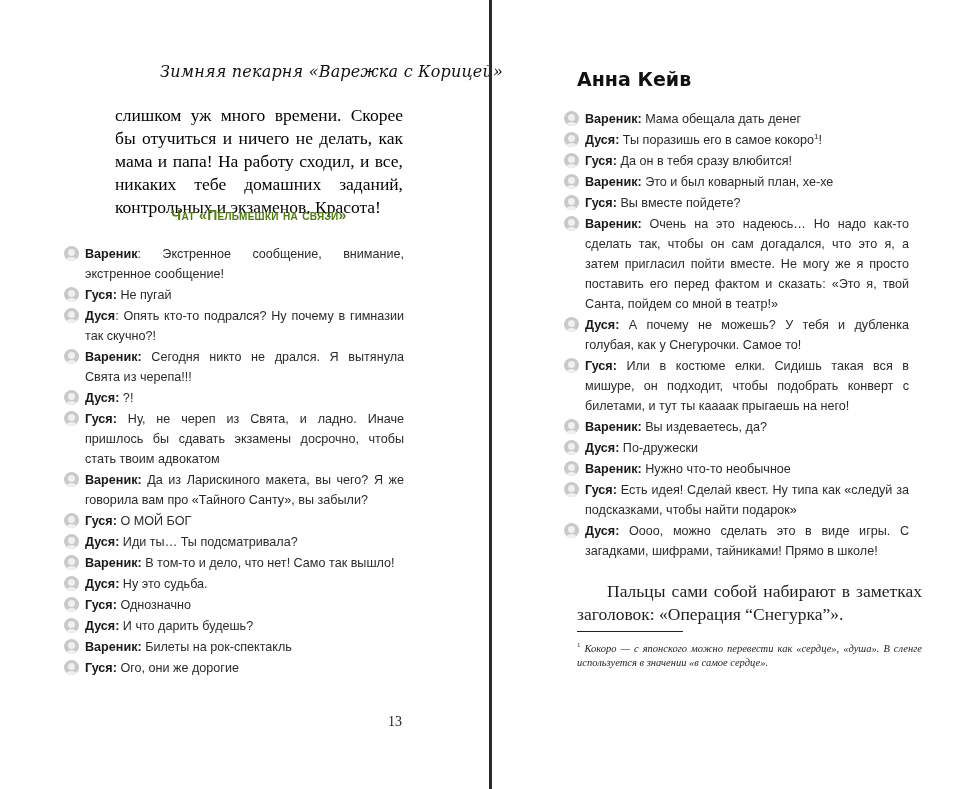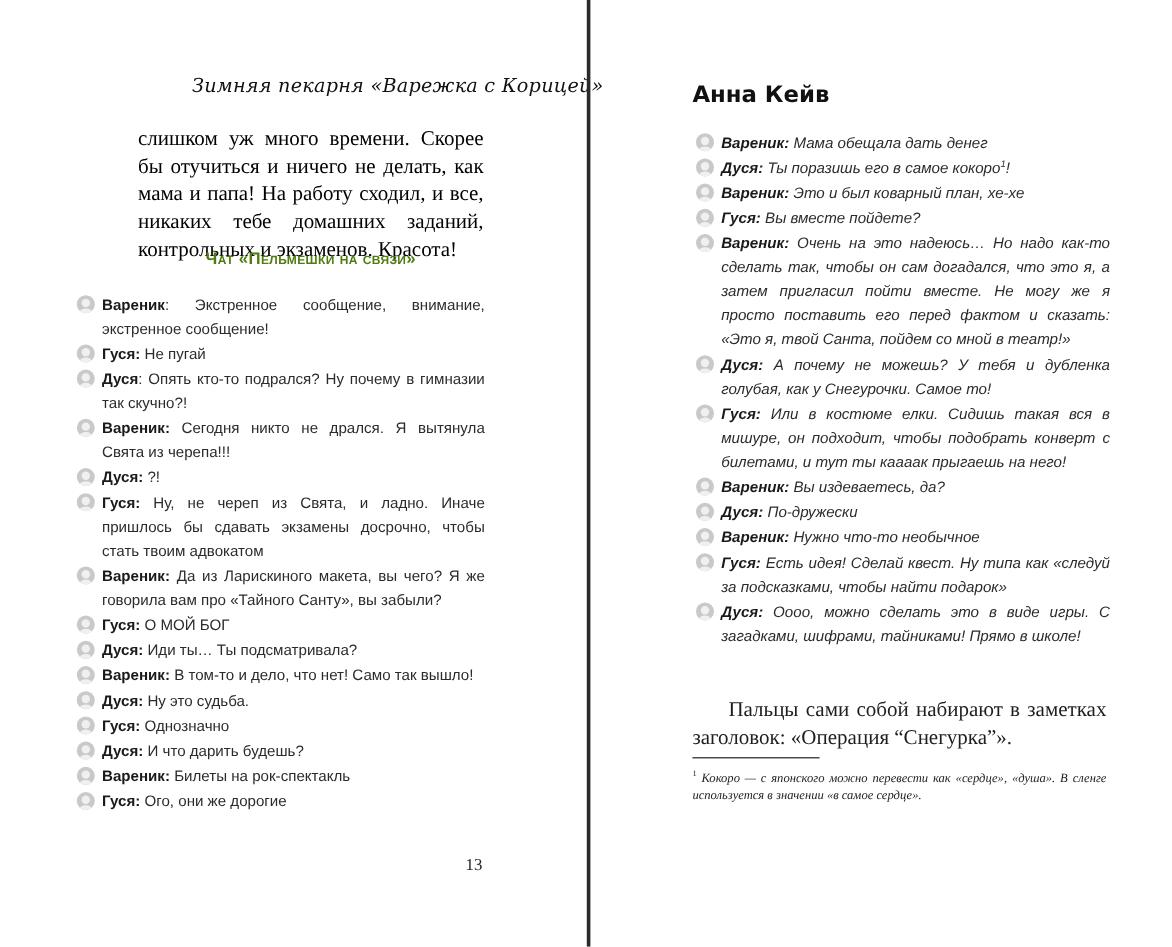--- a/index.html
+++ b/index.html
@@ -27,21 +27,21 @@
   .prose-top { top: 104px; }
 
   .chat-title {
     position: absolute; left: 115px; width: 288px; top: 207px; text-align: center;
     font-family: "Liberation Sans", sans-serif; font-weight: bold; font-size: 14px;
     font-variant: small-caps; letter-spacing: 0.3px; color: #4d7c0f;
   }
 
   .chat { position: absolute; width: 340px; }
   .chat-left { left: 64px; top: 244px; }
-  .chat-right { left: 88px; top: 109px; width: 345px; font-style: italic; }
+  .chat-right { left: 72px; top: 109px; width: 345px; }
 
   .msg {
     position: relative; padding-left: 21px;
     font-family: "Liberation Sans", sans-serif; font-size: 12.6px; line-height: 20px;
     color: #2b2b2b; text-align: justify; margin-bottom: 1px;
   }
   .msg .avatar {
     position: absolute; left: 0; top: 2px; width: 15px; height: 15px; border-radius: 50%;
     background: #c9c9c9; overflow: hidden;
   }
@@ -104,20 +104,21 @@
 </div>
 
 <div class="divider"></div>
 
 <div class="page page-right">
   <div class="running-head-right">Анна Кейв</div>
 
   <div class="chat chat-right">
     <div class="msg"><span class="avatar"></span><span class="speaker">Вареник:</span><span> Мама обещала дать денег</span></div>
     <div class="msg"><span class="avatar"></span><span class="speaker">Дуся:</span><span> Ты поразишь его в самое кокоро</span><sup>1</sup><span>!</span></div>
+    <div class="msg"><span class="avatar"></span><span class="speaker">Гуся:</span><span> Да он в тебя сразу влюбится!</span></div>
     <div class="msg"><span class="avatar"></span><span class="speaker">Вареник:</span><span> Это и был коварный план, хе-хе</span></div>
     <div class="msg"><span class="avatar"></span><span class="speaker">Гуся:</span><span> Вы вместе пойдете?</span></div>
     <div class="msg"><span class="avatar"></span><span class="speaker">Вареник:</span><span> Очень на это надеюсь… Но надо как-то сделать так, чтобы он сам догадался, что это я, а затем пригласил пойти вместе. Не могу же я просто поставить его перед фактом и сказать: «Это я, твой Санта, пойдем со мной в театр!»</span></div>
     <div class="msg"><span class="avatar"></span><span class="speaker">Дуся:</span><span> А почему не можешь? У тебя и дубленка голубая, как у Снегурочки. Самое то!</span></div>
     <div class="msg"><span class="avatar"></span><span class="speaker">Гуся:</span><span> Или в костюме елки. Сидишь такая вся в мишуре, он подходит, чтобы подобрать конверт с билетами, и тут ты кааaак прыгаешь на него!</span></div>
     <div class="msg"><span class="avatar"></span><span class="speaker">Вареник:</span><span> Вы издеваетесь, да?</span></div>
     <div class="msg"><span class="avatar"></span><span class="speaker">Дуся:</span><span> По-дружески</span></div>
     <div class="msg"><span class="avatar"></span><span class="speaker">Вареник:</span><span> Нужно что-то необычное</span></div>
     <div class="msg"><span class="avatar"></span><span class="speaker">Гуся:</span><span> Есть идея! Сделай квест. Ну типа как «следуй за подсказками, чтобы найти подарок»</span></div>
     <div class="msg"><span class="avatar"></span><span class="speaker">Дуся:</span><span> Оооо, можно сделать это в виде игры. С загадками, шифрами, тайниками! Прямо в школе!</span></div>

